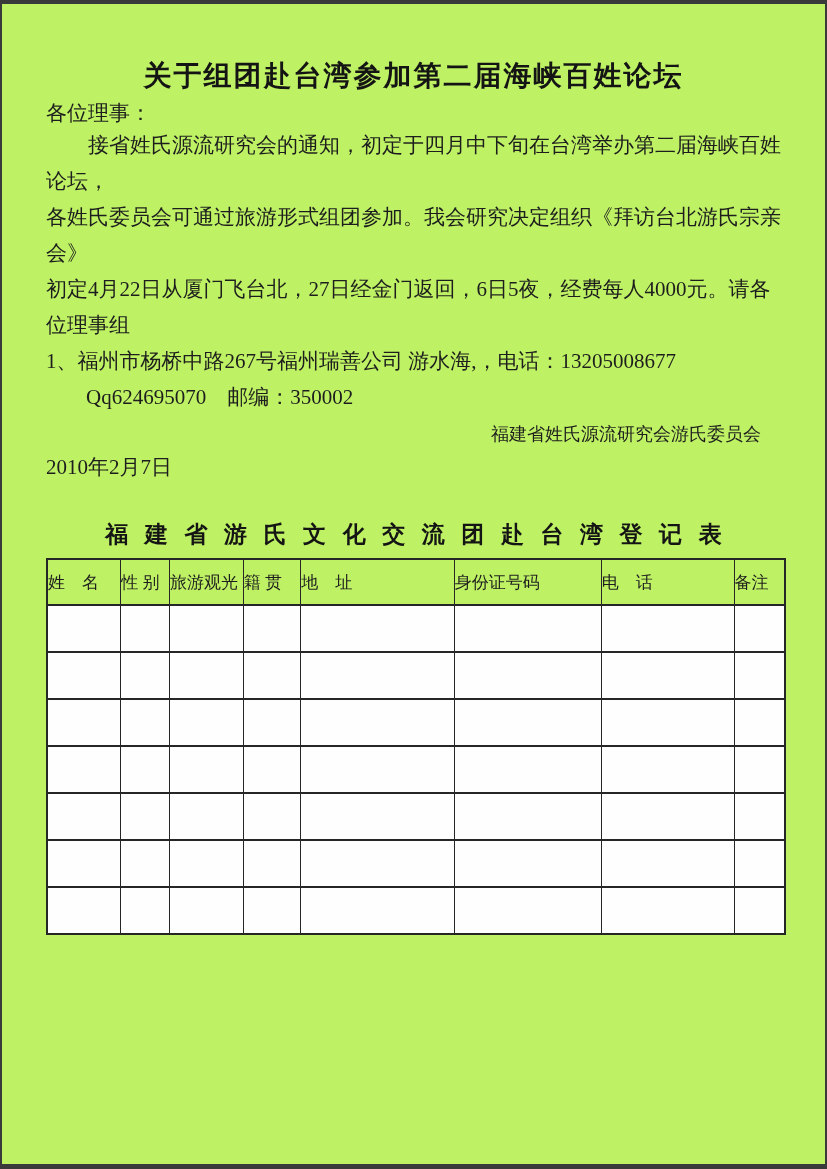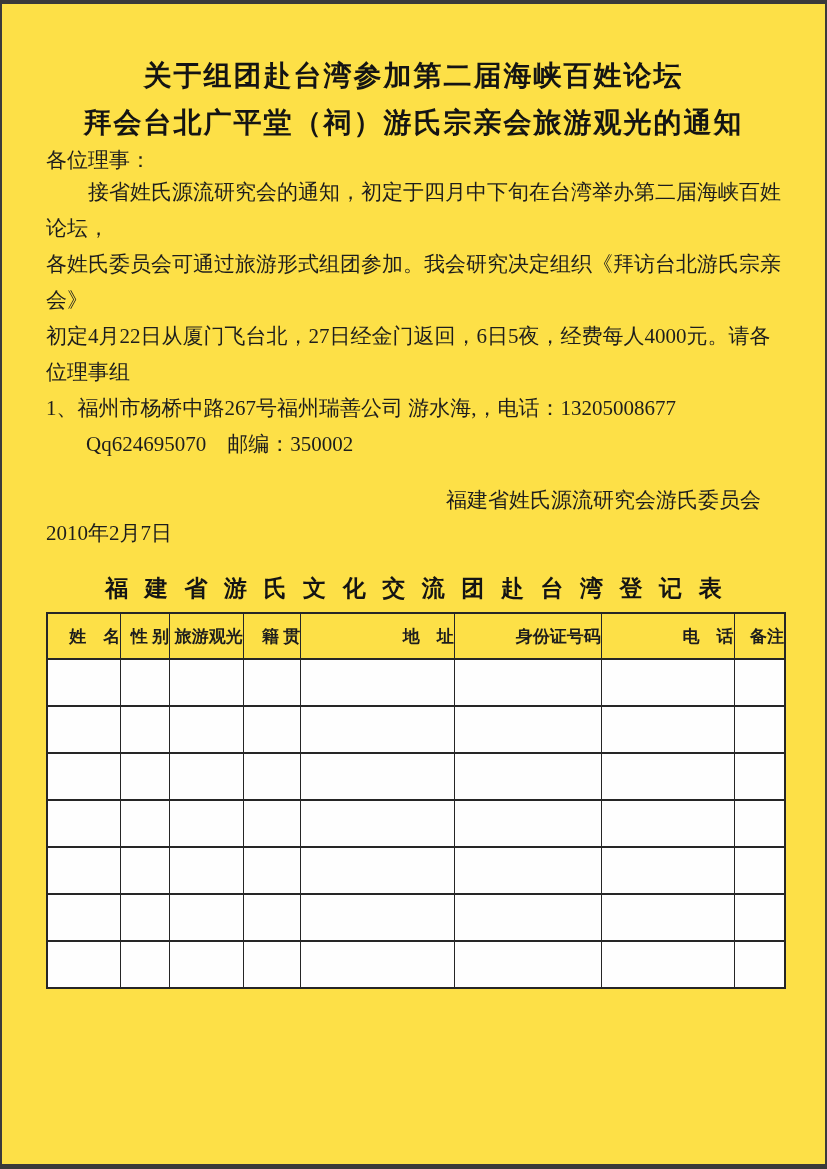--- a/index.html
+++ b/index.html
@@ -1,74 +1,73 @@
 <!DOCTYPE html>
 <html><head>
 <meta charset="utf-8">
 <style>
   html,body{margin:0;padding:0;background:#e8e8e8;}
   .page{
     position:relative;
     width:827px;height:1169px;
     box-sizing:border-box;
-    background:#fde047;
+    background:#bef264;
     border-style:solid;
     border-color:#3a3a3a;
     border-width:4px 2px 5px 2px;
     font-family:"Liberation Serif","DejaVu Serif",serif;
     color:#1d1d1d;
     overflow:hidden;
   }
   .content{padding:0 44px;}
   .title-block{padding-top:48px;text-align:center;}
   .title-line{
     font-size:28px;font-weight:bold;line-height:47px;
     letter-spacing:2px;color:#141414;
   }
   .salutation{font-size:21px;line-height:28px;}
   .body-line{font-size:21px;line-height:36px;text-align:left;}
   .body-line.indent{text-indent:2em;}
   .contact-line{font-size:21px;line-height:36px;}
   .contact-line.sub{padding-left:40px;}
-  .signature{margin-top:22px;text-align:right;padding-right:20px;font-size:21px;line-height:33px;}
+  .signature{margin-top:3px;text-align:right;padding-right:20px;font-size:18px;line-height:33px;}
   .sign-date{text-align:left;padding-right:122px;font-size:21px;line-height:33px;}
   .table-title{
-    margin-top:24px;text-align:center;
+    margin-top:36px;text-align:center;
     font-size:23px;font-weight:bold;letter-spacing:0.72em;text-indent:0.72em;
     line-height:30px;color:#141414;
   }
   table.reg{
     margin-top:8px;
     border-collapse:collapse;
     width:740px;
     table-layout:fixed;
   }
   table.reg th, table.reg td{
     border-top:2px solid #262626;
     border-bottom:2px solid #262626;
     border-left:1px solid #262626;
     border-right:1px solid #262626;
     padding:0;
   }
   table.reg{border:2px solid #262626;}
   table.reg th{
-    height:44px;font-size:17px;font-weight:bold;
-    text-align:right;vertical-align:middle;color:#1d1d1d;
+    height:44px;font-size:17px;font-weight:normal;
+    text-align:left;vertical-align:middle;color:#1d1d1d;
   }
   table.reg td{height:45px;background:#fefefe;}
 </style>
 </head>
 <body>
 
 <div class="page">
   <div class="content">
 
     <div class="title-block">
       <div class="title-line">关于组团赴台湾参加第二届海峡百姓论坛</div>
-      <div class="title-line">拜会台北广平堂（祠）游氏宗亲会旅游观光的通知</div>
     </div>
 
     <div class="salutation">各位理事：</div>
 
     <div>
       <div class="body-line indent">接省姓氏源流研究会的通知，初定于四月中下旬在台湾举办第二届海峡百姓论坛，</div>
       <div class="body-line">各姓氏委员会可通过旅游形式组团参加。我会研究决定组织《拜访台北游氏宗亲会》</div>
       <div class="body-line">初定4月22日从厦门飞台北，27日经金门返回，6日5夜，经费每人4000元。请各位理事组</div>
     </div>
 

